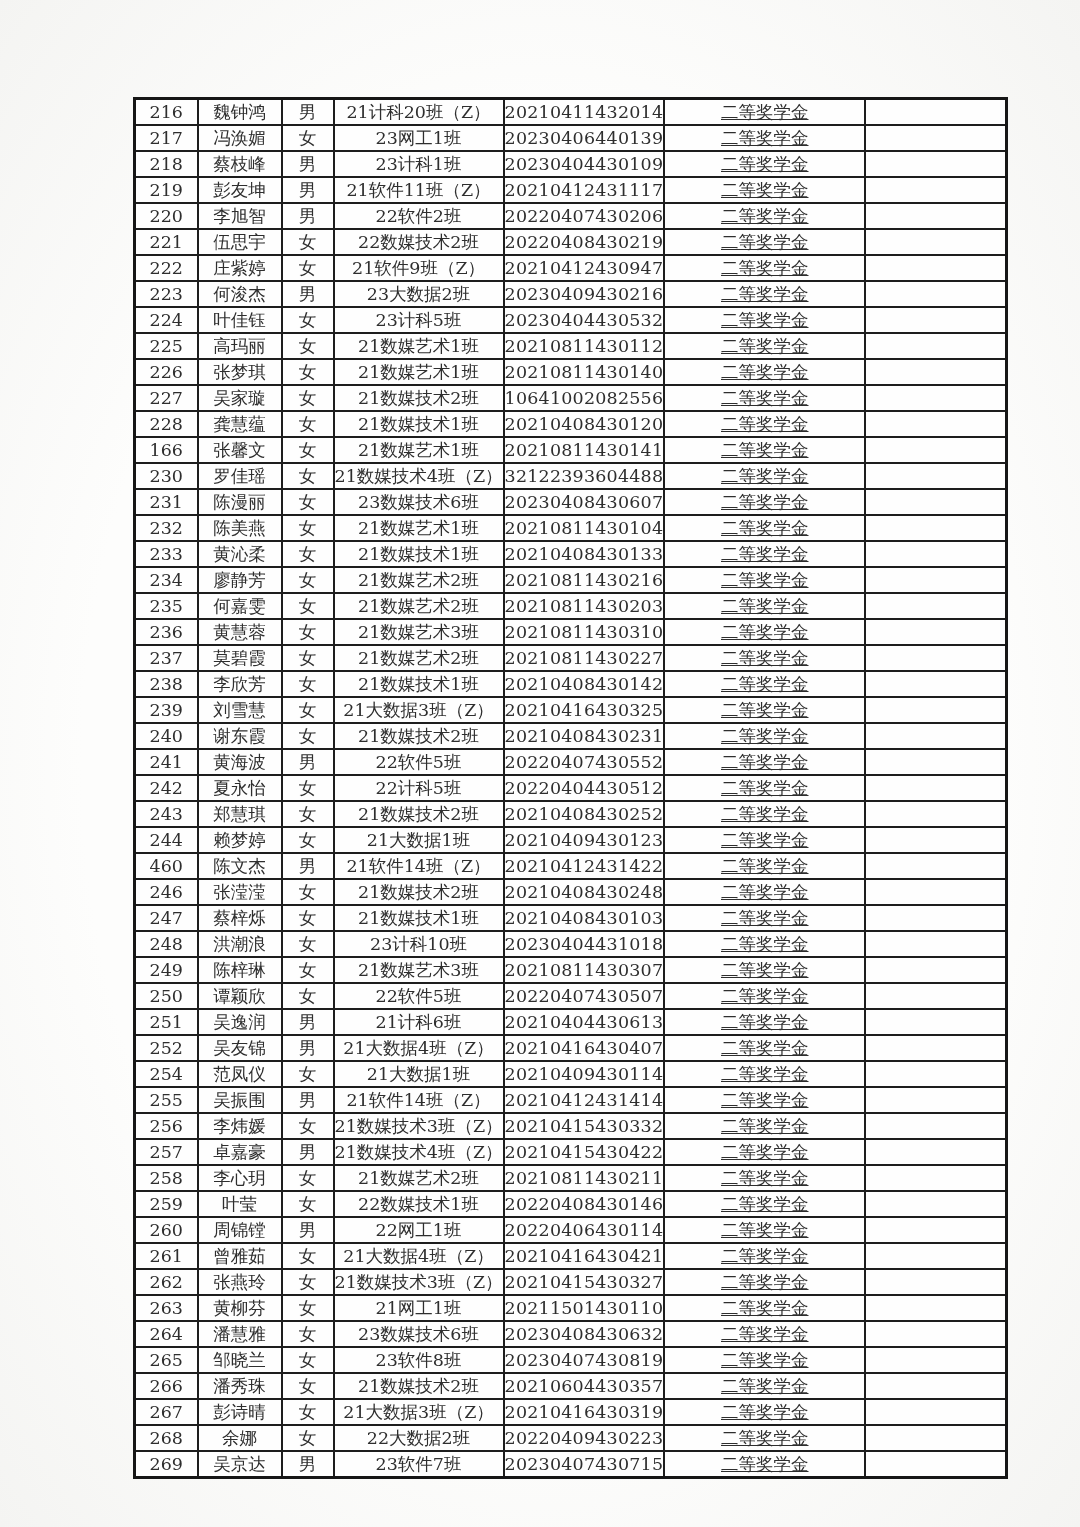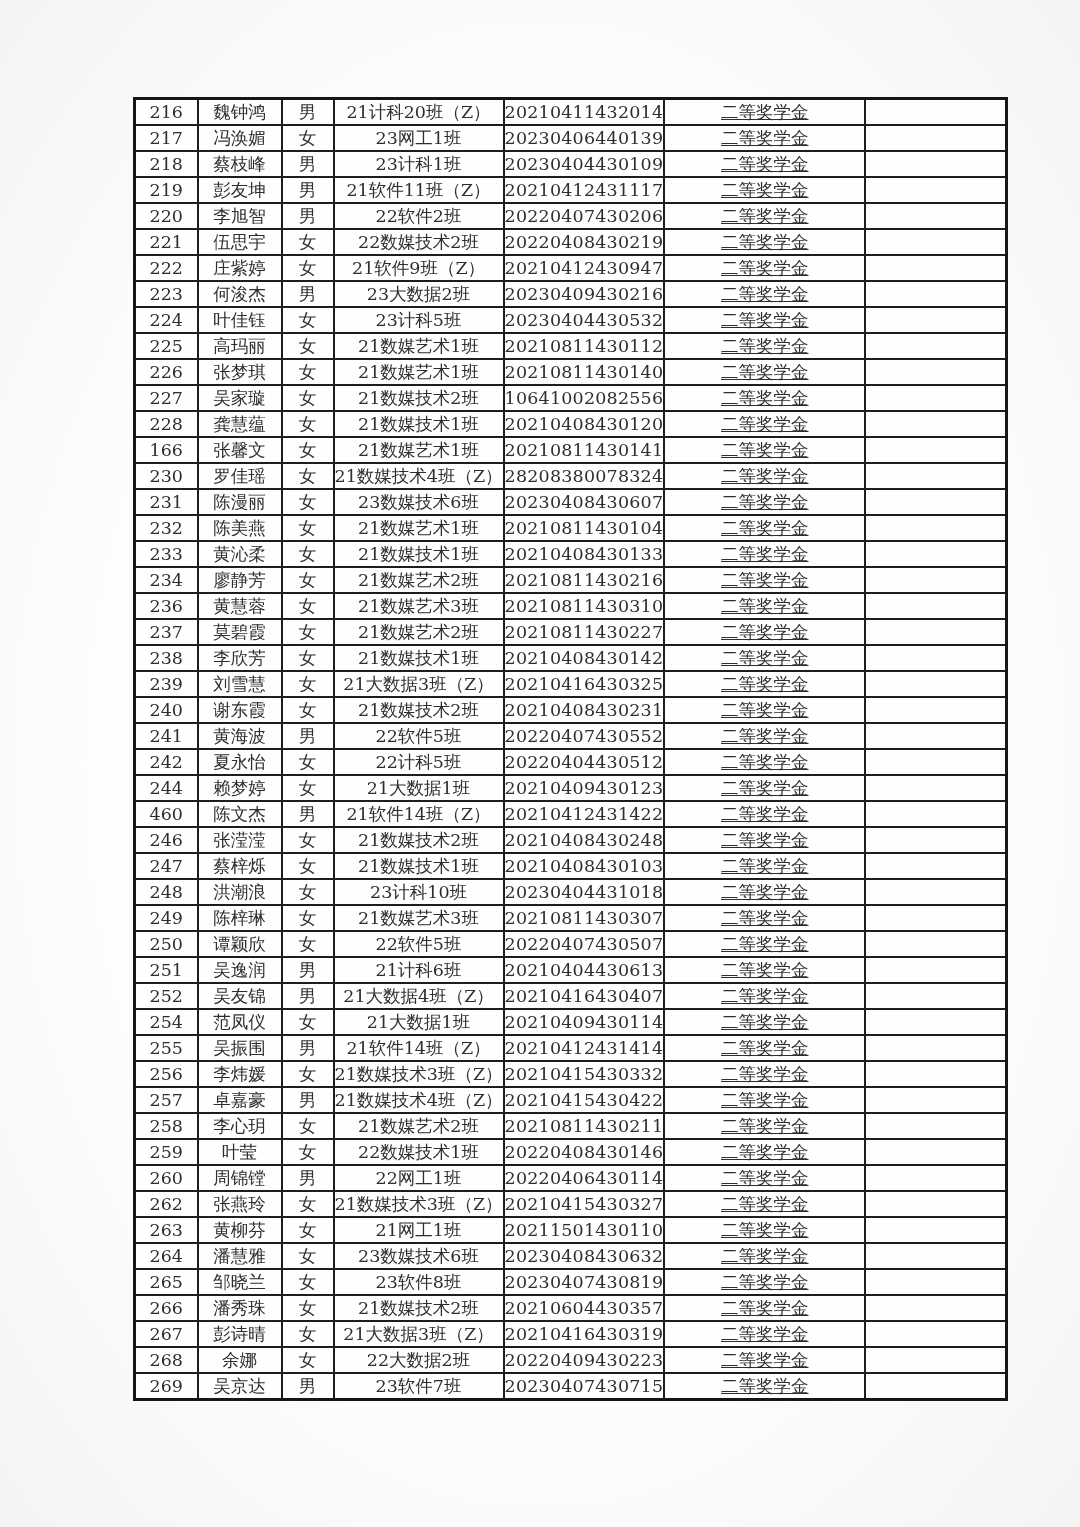--- a/index.html
+++ b/index.html
@@ -189,21 +189,21 @@
     <td class="c-class">21数媒艺术1班</td>
     <td class="c-id">20210811430141</td>
     <td class="c-award">二等奖学金</td>
     <td class="c-blank"></td>
   </tr>
         <tr>
     <td class="c-no">230</td>
     <td class="c-name">罗佳瑶</td>
     <td class="c-gender">女</td>
     <td class="c-class">21数媒技术4班（Z）</td>
-    <td class="c-id">28208380078324</td>
+    <td class="c-id">32122393604488</td>
     <td class="c-award">二等奖学金</td>
     <td class="c-blank"></td>
   </tr>
         <tr>
     <td class="c-no">231</td>
     <td class="c-name">陈漫丽</td>
     <td class="c-gender">女</td>
     <td class="c-class">23数媒技术6班</td>
     <td class="c-id">20230408430607</td>
     <td class="c-award">二等奖学金</td>
@@ -230,20 +230,29 @@
         <tr>
     <td class="c-no">234</td>
     <td class="c-name">廖静芳</td>
     <td class="c-gender">女</td>
     <td class="c-class">21数媒艺术2班</td>
     <td class="c-id">20210811430216</td>
     <td class="c-award">二等奖学金</td>
     <td class="c-blank"></td>
   </tr>
         <tr>
+    <td class="c-no">235</td>
+    <td class="c-name">何嘉雯</td>
+    <td class="c-gender">女</td>
+    <td class="c-class">21数媒艺术2班</td>
+    <td class="c-id">20210811430203</td>
+    <td class="c-award">二等奖学金</td>
+    <td class="c-blank"></td>
+  </tr>
+        <tr>
     <td class="c-no">236</td>
     <td class="c-name">黄慧蓉</td>
     <td class="c-gender">女</td>
     <td class="c-class">21数媒艺术3班</td>
     <td class="c-id">20210811430310</td>
     <td class="c-award">二等奖学金</td>
     <td class="c-blank"></td>
   </tr>
         <tr>
     <td class="c-no">237</td>
@@ -293,20 +302,29 @@
         <tr>
     <td class="c-no">242</td>
     <td class="c-name">夏永怡</td>
     <td class="c-gender">女</td>
     <td class="c-class">22计科5班</td>
     <td class="c-id">20220404430512</td>
     <td class="c-award">二等奖学金</td>
     <td class="c-blank"></td>
   </tr>
         <tr>
+    <td class="c-no">243</td>
+    <td class="c-name">郑慧琪</td>
+    <td class="c-gender">女</td>
+    <td class="c-class">21数媒技术2班</td>
+    <td class="c-id">20210408430252</td>
+    <td class="c-award">二等奖学金</td>
+    <td class="c-blank"></td>
+  </tr>
+        <tr>
     <td class="c-no">244</td>
     <td class="c-name">赖梦婷</td>
     <td class="c-gender">女</td>
     <td class="c-class">21大数据1班</td>
     <td class="c-id">20210409430123</td>
     <td class="c-award">二等奖学金</td>
     <td class="c-blank"></td>
   </tr>
         <tr>
     <td class="c-no">460</td>
@@ -433,20 +451,29 @@
     <td class="c-id">20220408430146</td>
     <td class="c-award">二等奖学金</td>
     <td class="c-blank"></td>
   </tr>
         <tr>
     <td class="c-no">260</td>
     <td class="c-name">周锦镗</td>
     <td class="c-gender">男</td>
     <td class="c-class">22网工1班</td>
     <td class="c-id">20220406430114</td>
+    <td class="c-award">二等奖学金</td>
+    <td class="c-blank"></td>
+  </tr>
+        <tr>
+    <td class="c-no">261</td>
+    <td class="c-name">曾雅茹</td>
+    <td class="c-gender">女</td>
+    <td class="c-class">21大数据4班（Z）</td>
+    <td class="c-id">20210416430421</td>
     <td class="c-award">二等奖学金</td>
     <td class="c-blank"></td>
   </tr>
         <tr>
     <td class="c-no">262</td>
     <td class="c-name">张燕玲</td>
     <td class="c-gender">女</td>
     <td class="c-class">21数媒技术3班（Z）</td>
     <td class="c-id">20210415430327</td>
     <td class="c-award">二等奖学金</td>

